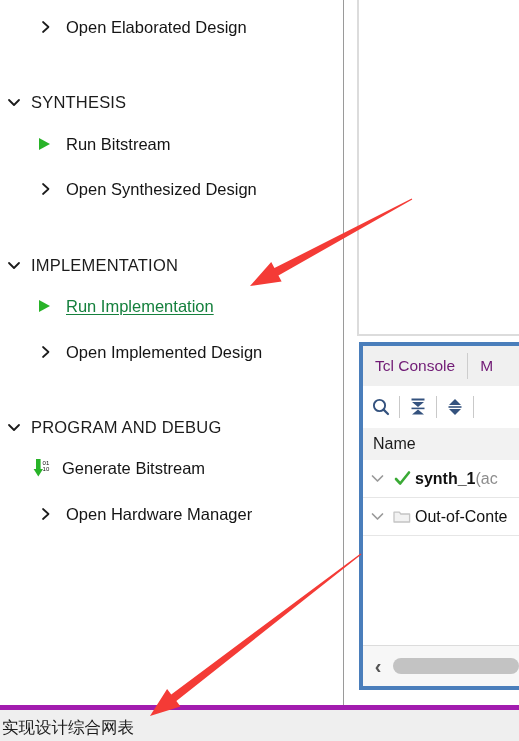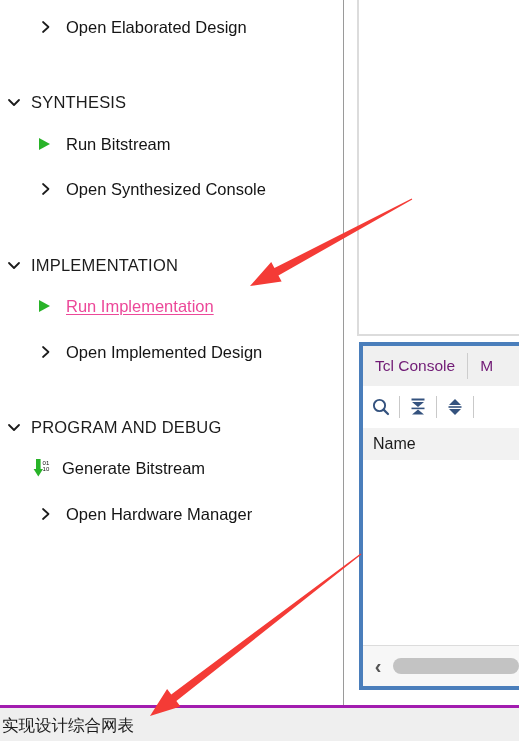--- a/index.html
+++ b/index.html
@@ -55,21 +55,21 @@
     width: 16px; height: 18px;
     display: flex; align-items: center; justify-content: center;
   }
   .item-label {
     position: absolute;
     left: 66px;
     font-size: 16.5px;
     color: #151515;
   }
   .item-label.link {
-    color: #ec4899;
+    color: #15803d;
     text-decoration: underline;
     text-underline-offset: 2px;
   }
   .play-icon {
     position: absolute;
     left: 35px;
     width: 18px; height: 18px;
     display:flex; align-items:center; justify-content:center;
   }
   .bits-icon {
@@ -218,21 +218,21 @@
     background: #c3c3c3;
     border-radius: 8px;
   }
 
   
   #statusbar {
     position: absolute;
     left: 0; bottom: 0;
     width: 519px; height: 36px;
     background: #efefef;
-    border-top: 3px solid #a21caf;
+    border-top: 5px solid #a21caf;
     box-sizing: border-box;
   }
   #status-text {
     position: absolute;
     left: 2px; top: 7px;
     font-size: 16.5px;
     color: #1c1c1c;
     font-family: "DejaVu Sans", sans-serif;
   }
 
@@ -273,21 +273,21 @@
           </svg>
         </span>
         <span class="item-label">Run Bitstream</span>
       </div>
       <div class="nav-row" style="top: 176px;">
         <span class="item-chevron">
           <svg width="14" height="16" viewBox="0 0 14 16">
             <polyline points="4,3 9.5,8 4,13" fill="none" stroke="#1b1b1b" stroke-width="1.7" stroke-linecap="round" stroke-linejoin="round"></polyline>
           </svg>
         </span>
-        <span class="item-label">Open Synthesized Console</span>
+        <span class="item-label">Open Synthesized Design</span>
       </div>
       <div class="nav-row" style="top: 252px;">
         <span class="sec-chevron">
           <svg width="16" height="12" viewBox="0 0 16 12">
             <polyline points="3,4 8,9 13,4" fill="none" stroke="#1b1b1b" stroke-width="1.8" stroke-linecap="round" stroke-linejoin="round"></polyline>
           </svg>
         </span>
         <span class="sec-label">IMPLEMENTATION</span>
       </div>
       <div class="nav-row" style="top: 293px;">
@@ -373,20 +373,47 @@
         </svg>
       </div>
       <div class="tb-sep"></div>
     </div>
 
     <div id="col-header">
       <span class="col-name">Name</span>
     </div>
 
     <div id="tree">
+        <div class="tree-row">
+          <span class="tw-chev">
+            <svg width="15" height="11" viewBox="0 0 15 11">
+              <polyline points="2.5,3 7.5,8 12.5,3" fill="none" stroke="#9a9a9a" stroke-width="1.7" stroke-linecap="round" stroke-linejoin="round"></polyline>
+            </svg>
+          </span>
+          <span class="tw-icon">
+            <svg width="17" height="17" viewBox="0 0 17 17">
+              <polyline points="2,9 6.2,13.5 15,2.5" fill="none" stroke="#3aaa35" stroke-width="2.6" stroke-linecap="round" stroke-linejoin="round"></polyline>
+            </svg>
+          </span>
+          <span class="tw-text bold">synth_1</span>
+          <span class="tw-sub"> (ac</span>
+        </div>
+        <div class="tree-row">
+          <span class="tw-chev">
+            <svg width="15" height="11" viewBox="0 0 15 11">
+              <polyline points="2.5,3 7.5,8 12.5,3" fill="none" stroke="#9a9a9a" stroke-width="1.7" stroke-linecap="round" stroke-linejoin="round"></polyline>
+            </svg>
+          </span>
+          <span class="tw-icon">
+            <svg width="18" height="15" viewBox="0 0 18 15">
+              <path d="M1 3.2 H6.4 L7.8 5 H16.6 V13 H1 Z" fill="#f2f2f2" stroke="#c4c4c4" stroke-width="1.3" stroke-linejoin="round"></path>
+            </svg>
+          </span>
+          <span class="tw-text">Out-of-Conte</span>
+        </div>
       </div>
 
     <div id="hscroll">
       <div class="arrow-left">‹</div>
       <div class="thumb"></div>
     </div>
   </div>
 
   <div id="statusbar">
     <span id="status-text">实现设计综合网表</span>

